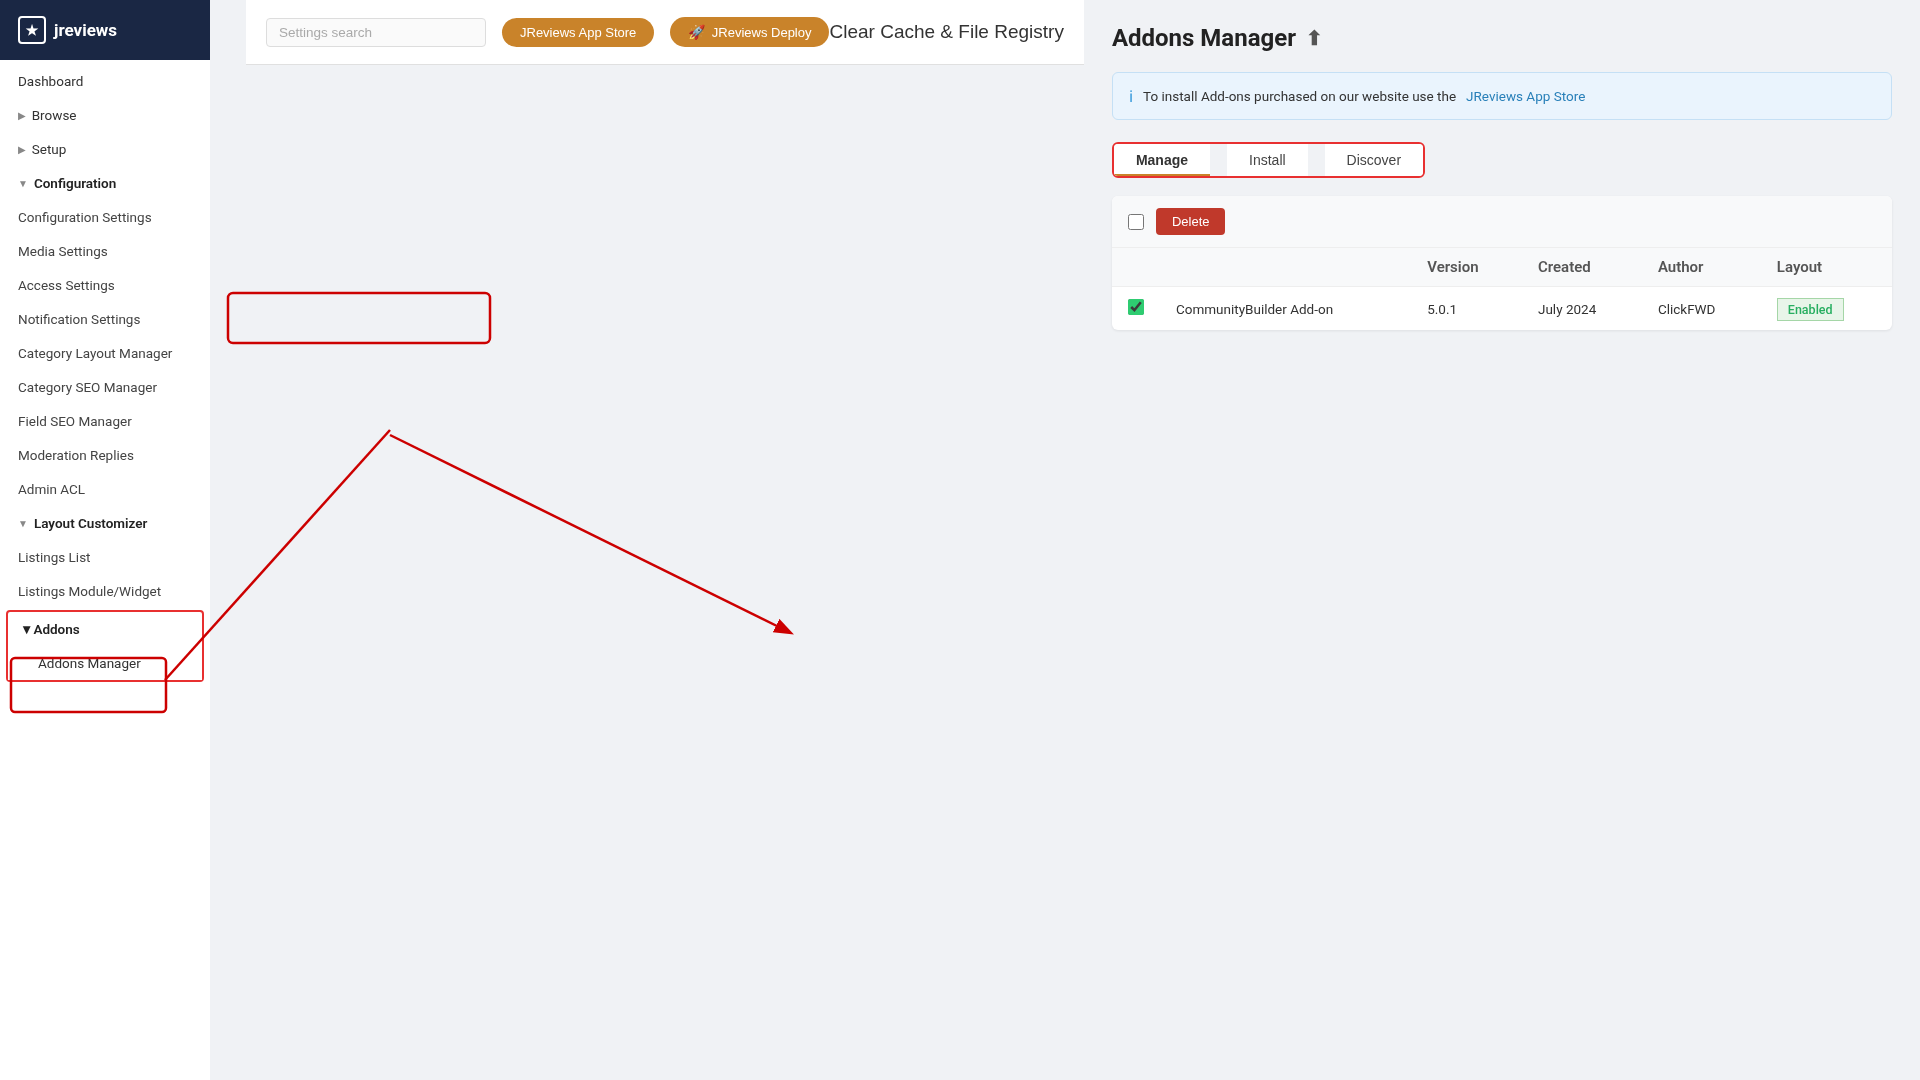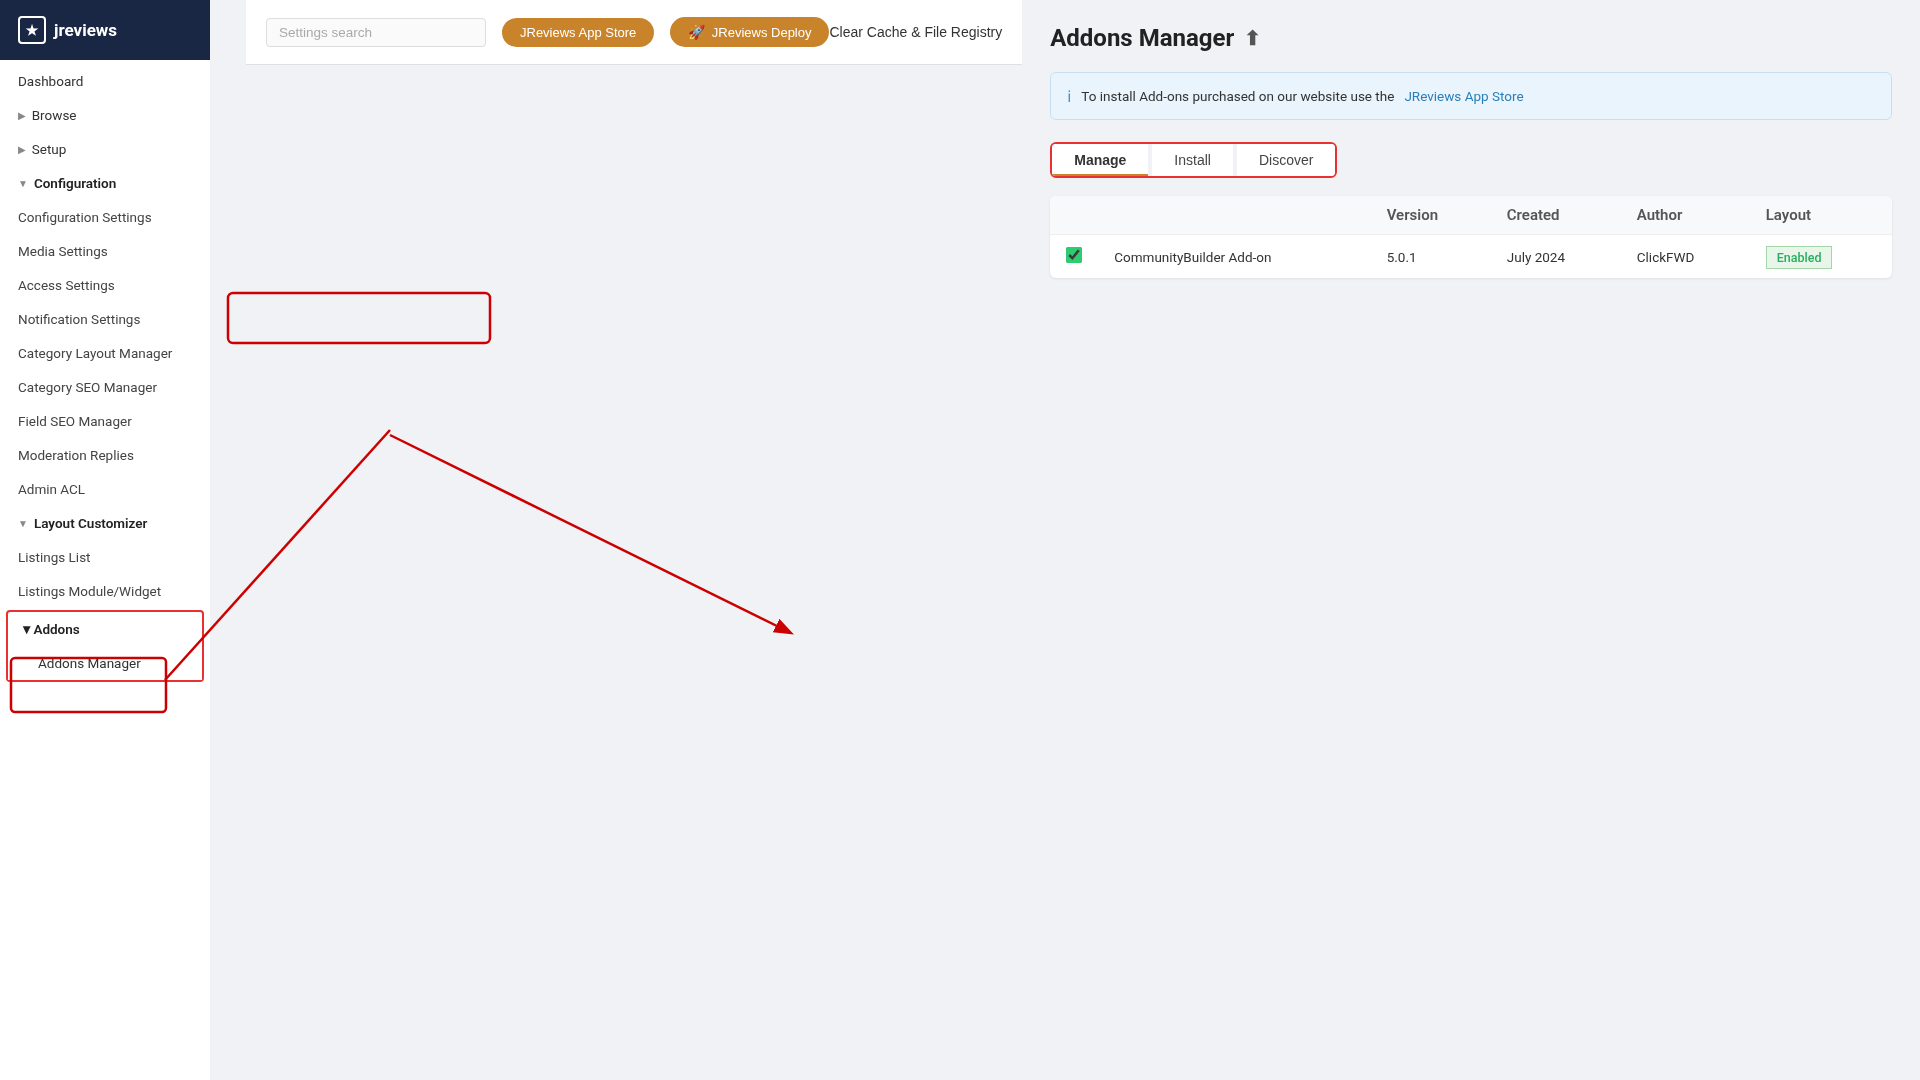--- a/index.html
+++ b/index.html
@@ -103,21 +103,21 @@
       font-weight: 500;
       cursor: pointer;
       display: flex;
       align-items: center;
       gap: 6px;
       white-space: nowrap;
     }
     .btn-clear-cache {
       background: transparent;
       border: none;
-      font-size: 14px;
+      font-size: 19px;
       color: #333;
       cursor: pointer;
       white-space: nowrap;
     }
     
     .content {
       flex: 1;
       padding: 24px 28px;
       background: #f0f2f5;
       overflow-y: auto;
@@ -152,21 +152,21 @@
       color: #3498db;
       font-size: 16px;
     }
     .info-link {
       color: #2980b9;
       text-decoration: none;
     }
     
     .tabs {
       display: flex;
-      gap: 4px;
+      gap: 17px;
       margin-bottom: 18px;
       border: 2px solid #e83030;
       border-radius: 6px;
       width: fit-content;
       overflow: hidden;
     }
     .tab {
       padding: 8px 22px;
       font-size: 14px;
       cursor: pointer;
@@ -417,20 +417,24 @@
           <a href="#" class="info-link">JReviews App Store</a>
         </div>
 
         <div class="tabs">
           <button class="tab active">Manage</button>
           <button class="tab">Install</button>
           <button class="tab">Discover</button>
         </div>
 
         <div class="table-container">
+          <div class="table-header-bar">
+            <input type="checkbox" class="checkbox" style="">
+            <button class="btn-delete">Delete</button>
+          </div>
           <table class="table">
             <thead>
               <tr>
                 <th class="checkbox-cell"></th>
                 <th></th>
                 <th>Version</th>
                 <th>Created</th>
                 <th>Author</th>
                 <th>Layout</th>
               </tr>

